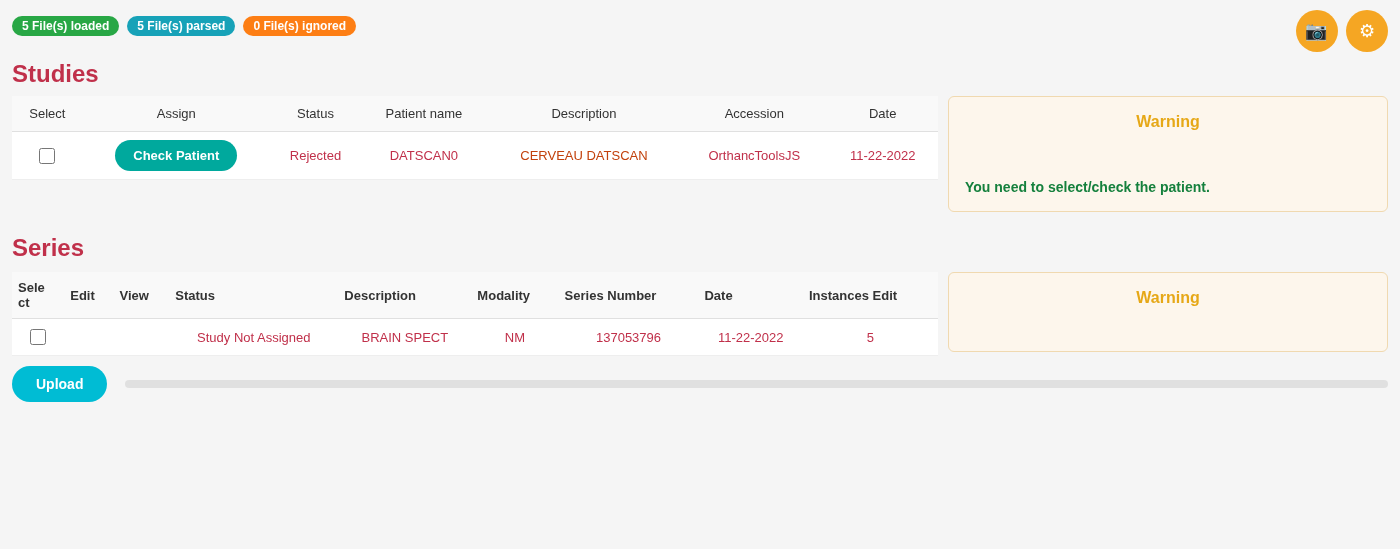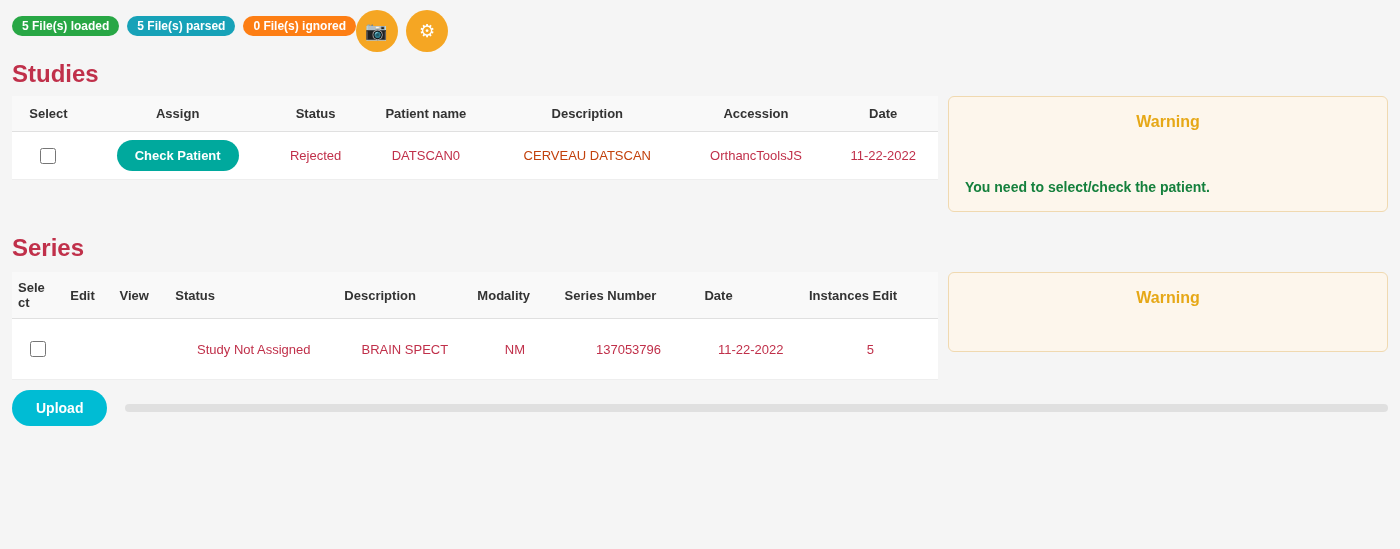--- a/index.html
+++ b/index.html
@@ -91,21 +91,21 @@
     .studies-table {
       width: 100%;
       border-collapse: collapse;
       background: #fff;
     }
     .studies-table thead tr {
       background: #f9f9f9;
     }
     .studies-table th {
       font-size: 13px;
-      font-weight: 700;
+      font-weight: 400;
       color: #333;
       padding: 10px 8px;
       text-align: center;
       border-bottom: 1px solid #e0e0e0;
     }
     .studies-table td {
       padding: 8px 8px;
       text-align: center;
       font-size: 13px;
       border-bottom: 1px solid #eee;
@@ -169,21 +169,21 @@
     }
     .series-table th {
       font-size: 13px;
       font-weight: 600;
       color: #333;
       padding: 8px 6px;
       text-align: left;
       border-bottom: 1px solid #e0e0e0;
     }
     .series-table td {
-      padding: 22px 6px;
+      padding: 10px 6px;
       text-align: center;
       font-size: 13px;
       border-bottom: 1px solid #eee;
     }
     .series-right-panel {
       width: 440px;
       flex-shrink: 0;
     }
     .warning-panel-empty {
       background: #fdf6ec;
@@ -231,21 +231,21 @@
     .relative-container {
       position: relative;
     }
   </style>
 </head>
 <body>
 
 <div class="main-container relative-container">
 
 
-  <div style="display:flex; align-items:center; margin-bottom:8px;">
+  <div style="display:flex; align-items:center; justify-content:space-between; margin-bottom:8px;">
     <div class="badges-row">
       <span class="badge badge-green">5 File(s) loaded</span>
       <span class="badge badge-teal">5 File(s) parsed</span>
       <span class="badge badge-orange">0 File(s) ignored</span>
     </div>
     <div style="display:flex; gap:8px;">
       <button class="icon-btn">
         <span>📷</span>
       </button>
       <button class="icon-btn">

